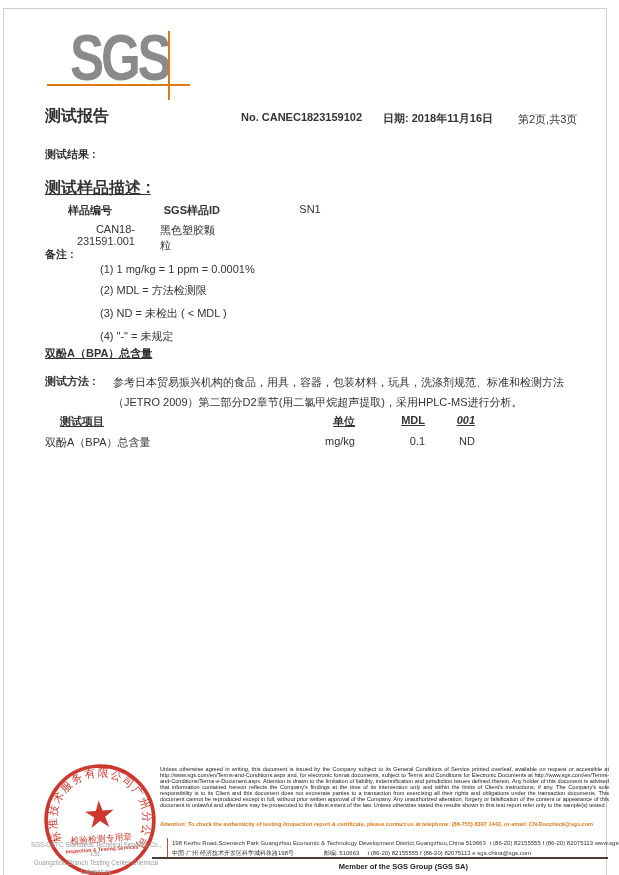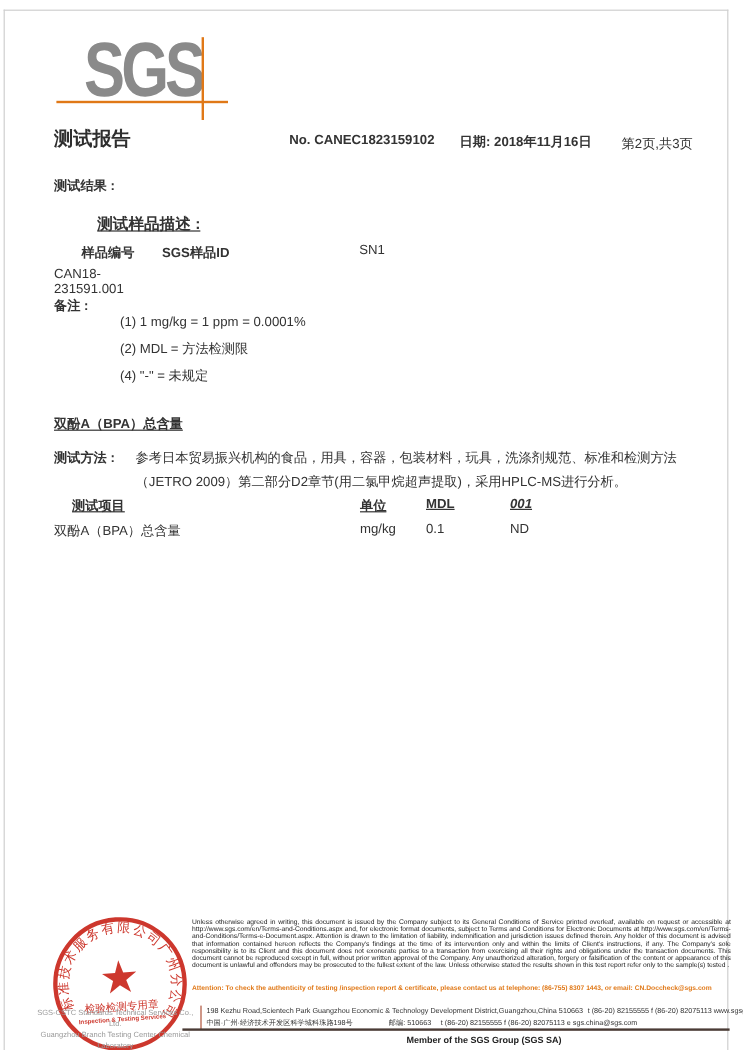--- a/index.html
+++ b/index.html
@@ -14,41 +14,41 @@
   .logo-text{left:70px;top:26px;font-size:64px;font-weight:bold;color:#8a8a8a;line-height:1;
     letter-spacing:-4px;transform:scaleX(0.80);transform-origin:left top;}
   .logo-vline{left:168px;top:31px;width:2px;height:69px;background:#e07817;}
   .logo-hline{left:47px;top:84px;width:143px;height:2px;background:#e07817;}
   
   .report-title{left:45px;top:106px;font-size:16px;font-weight:bold;color:#2e2e2e;}
   .report-no{left:217px;top:111px;font-size:11px;font-weight:600;margin-left:24px;}
   .report-date{left:383px;top:111px;font-size:11px;font-weight:600;}
   .report-page{left:518px;top:112px;font-size:11px;font-weight:400;}
   .results-label{left:45px;top:147px;font-size:11px;font-weight:600;}
-  .sample-heading{left:45px;top:178px;font-size:13px;font-weight:bold;text-decoration:underline;margin-left:36px;}
+  .sample-heading{left:45px;top:178px;font-size:16px;font-weight:bold;text-decoration:underline;}
   
   .sample-table{left:45px;top:203px;font-size:11px;display:grid;grid-template-columns:90px 85px 180px;row-gap:5px;}
   .sample-table .c1{text-align:center;}
-  .sample-table .c2{text-align:left;}
+  .sample-table .c2{text-align:right;}
   .sample-table .c3{padding-left:25px;}
   .sample-table .hd{font-weight:bold;}
   
   .notes-label{left:45px;top:247px;font-size:11px;font-weight:600;}
   .notes{left:100px;top:263px;font-size:11px;}
   .notes div{margin-bottom:8px;}
   
   .bpa-heading{left:45px;top:346px;font-size:11px;font-weight:bold;text-decoration:underline;}
   .method-label{left:45px;top:374px;font-size:11px;font-weight:600;}
   .method-text{left:113px;top:372px;width:478px;font-size:11px;line-height:20px;}
   
   .result-table{left:45px;top:414px;font-size:11px;display:grid;grid-template-columns:255px 55px 70px 50px;row-gap:6px;}
   .result-table .hd{font-weight:bold;text-decoration:underline;}
   .result-table .h1{padding-left:15px;text-decoration:none;}
   .result-table .h1 span{text-decoration:underline;}
-  .result-table .num{text-align:left;}
+  .result-table .num{text-align:right;}
   .result-table .italic{font-style:italic;}
   
   .legal{left:160px;top:766px;width:449px;font-size:5.6px;line-height:6px;text-align:justify;color:#222;}
   .attention{left:160px;top:821px;width:449px;font-size:5.6px;line-height:6.2px;font-weight:bold;color:#e07817;}
   .stamp{left:42px;top:762px;width:116px;height:116px;opacity:.92;transform:rotate(-4deg);}
   .lab-lines{left:26px;top:840px;width:140px;text-align:center;font-size:6.3px;line-height:9px;color:#9a9a9a;}
   .footer-vline{left:167px;top:838px;width:1px;height:20px;background:#b0543a;}
   .address{left:172px;top:839px;width:436px;font-size:6px;line-height:9.5px;color:#333;white-space:nowrap;}
   .address .gap30{margin-left:30px;}
   .address .gap8{margin-left:8px;}
@@ -72,26 +72,28 @@
   <div class="abs report-page">第2页,共3页</div>
 
   <div class="abs results-label">测试结果 :</div>
   <div class="abs sample-heading">测试样品描述 :</div>
 
   <div class="abs sample-table">
     <div class="hd c1">样品编号</div>
     <div class="hd c2">SGS样品ID</div>
     <div class="c1">SN1</div>
     <div class="c2">CAN18-231591.001</div>
+    <div class="c3">黑色塑胶颗粒</div>
   </div>
 
   <div class="abs notes-label">备注 :</div>
   <div class="abs notes">
     <div>(1) 1 mg/kg = 1 ppm = 0.0001%</div>
     <div>(2) MDL = 方法检测限</div>
+    <div>(3) ND = 未检出 ( &lt; MDL )</div>
     <div>(4) "-" = 未规定</div>
   </div>
 
   <div class="abs bpa-heading">双酚A（BPA）总含量</div>
   <div class="abs method-label">测试方法 :</div>
   <div class="abs method-text">参考日本贸易振兴机构的食品，用具，容器，包装材料，玩具，洗涤剂规范、标准和检测方法（JETRO 2009）第二部分D2章节(用二氯甲烷超声提取)，采用HPLC-MS进行分析。</div>
 
   <div class="abs result-table">
     <div class="hd h1"><span>测试项目</span></div>
     <div class="hd num">单位</div>

